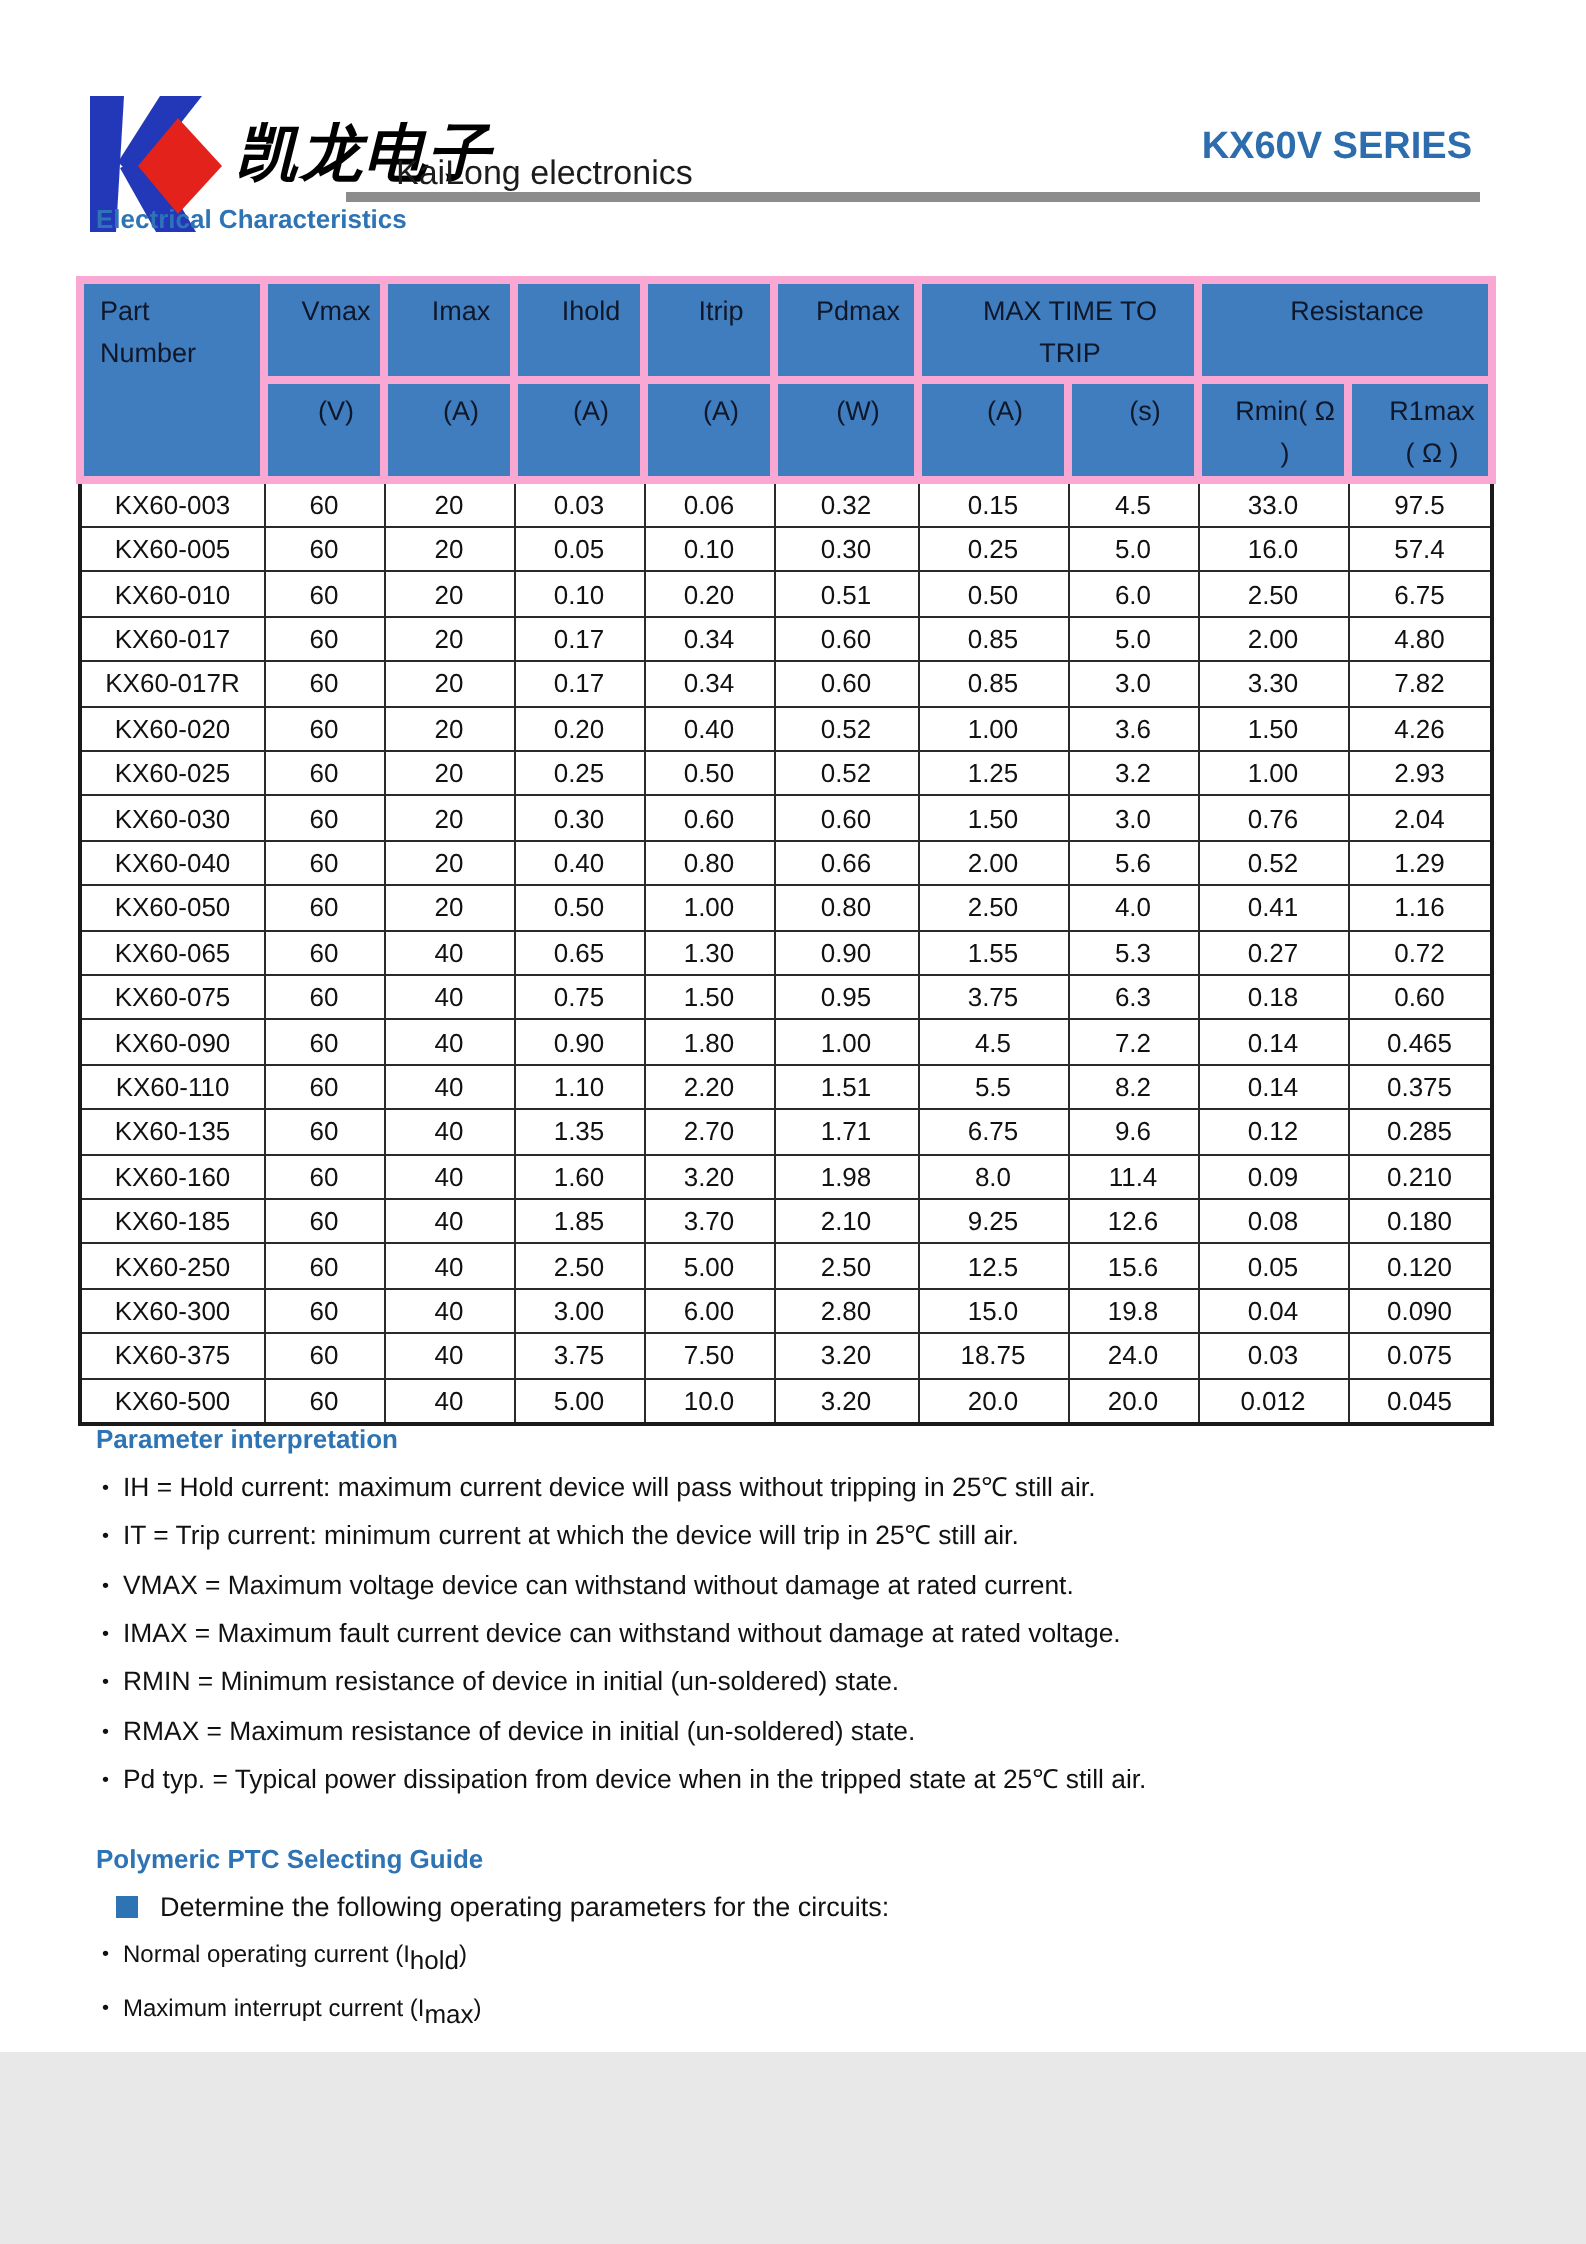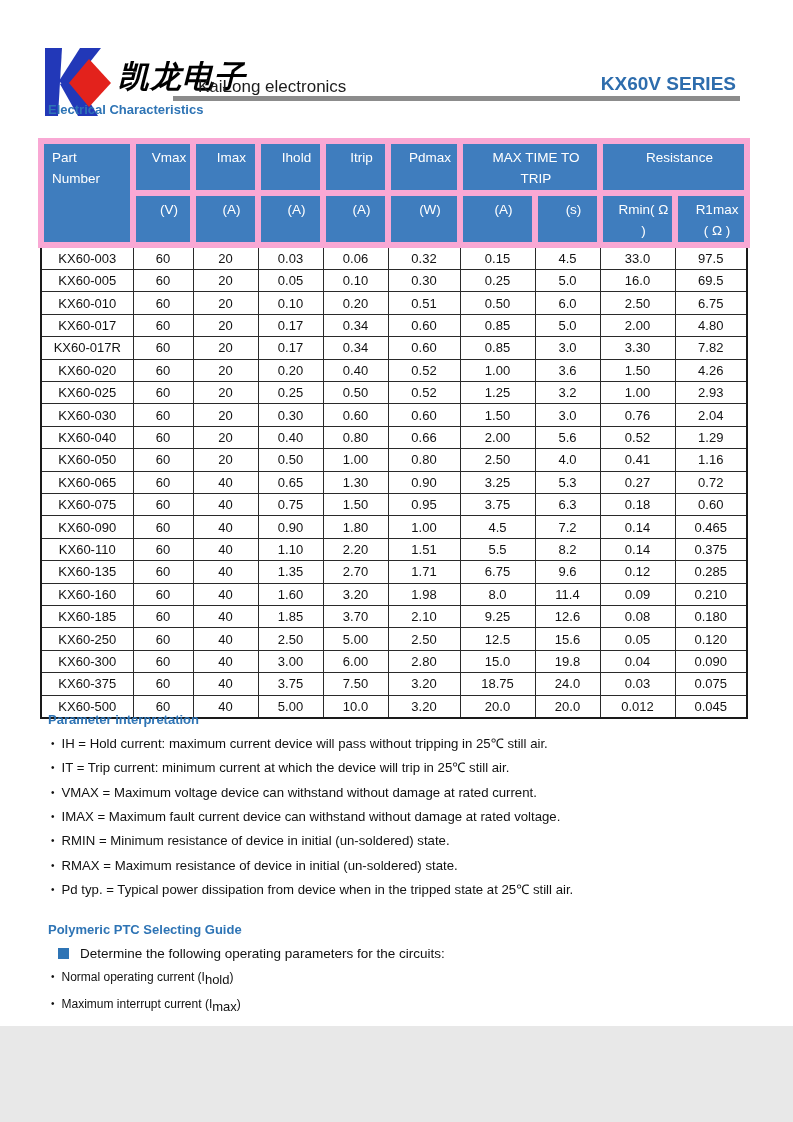--- a/index.html
+++ b/index.html
@@ -4,32 +4,32 @@
 <style>
   html,body{margin:0;padding:0;background:#e8e8e8;}
   .page{position:relative;width:793px;height:1026px;background:#ffffff;margin:0 auto;
         font-family:"Liberation Sans",sans-serif;overflow:hidden;}
 
   
   .logo{position:absolute;left:45px;top:48px;width:70px;height:68px;}
   .cn-name{position:absolute;left:118px;top:56px;font-size:31px;font-weight:bold;
            font-style:italic;color:#000;font-family:"DejaVu Sans",sans-serif;letter-spacing:1px;}
   .company{position:absolute;left:198px;top:77px;font-size:17px;color:#1c1c1c;}
-  .series{position:absolute;right:57px;top:73px;font-size:19px;font-weight:bold;color:#2e6dad;}
+  .series{position:absolute;right:57px;top:63px;font-size:19px;font-weight:bold;color:#2e6dad;}
   .rule{position:absolute;left:173px;top:96px;width:567px;height:5px;background:#8c8c8c;}
 
   .h-blue{font-size:13px;font-weight:bold;color:#2e74b5;margin:0;}
   .title-elec{position:absolute;left:48px;top:102px;}
 
   
   table.spec{position:absolute;left:38px;top:138px;width:709px;border-collapse:collapse;
              table-layout:fixed;}
   table.spec{border:2px solid #1a1a1a;}
-  table.spec th{background:#3f7dbe;color:#ffffff;font-weight:normal;font-size:13.5px;
-                border:6px solid #f9a8d4;vertical-align:top;padding:4px 2px 0 14px;
+  table.spec th{background:#3f7dbe;color:#0f172a;font-weight:normal;font-size:13.5px;
+                border:4px solid #f9a8d4;vertical-align:top;padding:4px 2px 0 14px;
                 text-align:center;white-space:pre-line;line-height:1.55;}
   table.spec th.part{text-align:left;padding-left:8px;}
   table.spec thead tr{height:45px;}
   table.spec td{border:1px solid #2a2a2a;text-align:center;font-size:13px;color:#111;
                 padding:0;height:21.4px;line-height:1;}
 
   
   .param{position:absolute;left:48px;top:712px;width:700px;}
   .param ul,.guide ul{list-style:none;margin:10px 0 0 0;padding:0;}
   .param li{font-size:13.2px;color:#111;margin:0 0 10.5px 0;line-height:1.05;}
@@ -121,21 +121,21 @@
         <tr>
           <td>KX60-005</td>
           <td>60</td>
           <td>20</td>
           <td>0.05</td>
           <td>0.10</td>
           <td>0.30</td>
           <td>0.25</td>
           <td>5.0</td>
           <td>16.0</td>
-          <td>69.5</td>
+          <td>57.4</td>
         </tr>
         <tr>
           <td>KX60-010</td>
           <td>60</td>
           <td>20</td>
           <td>0.10</td>
           <td>0.20</td>
           <td>0.51</td>
           <td>0.50</td>
           <td>6.0</td>
@@ -226,21 +226,21 @@
           <td>0.41</td>
           <td>1.16</td>
         </tr>
         <tr>
           <td>KX60-065</td>
           <td>60</td>
           <td>40</td>
           <td>0.65</td>
           <td>1.30</td>
           <td>0.90</td>
-          <td>3.25</td>
+          <td>1.55</td>
           <td>5.3</td>
           <td>0.27</td>
           <td>0.72</td>
         </tr>
         <tr>
           <td>KX60-075</td>
           <td>60</td>
           <td>40</td>
           <td>0.75</td>
           <td>1.50</td>

